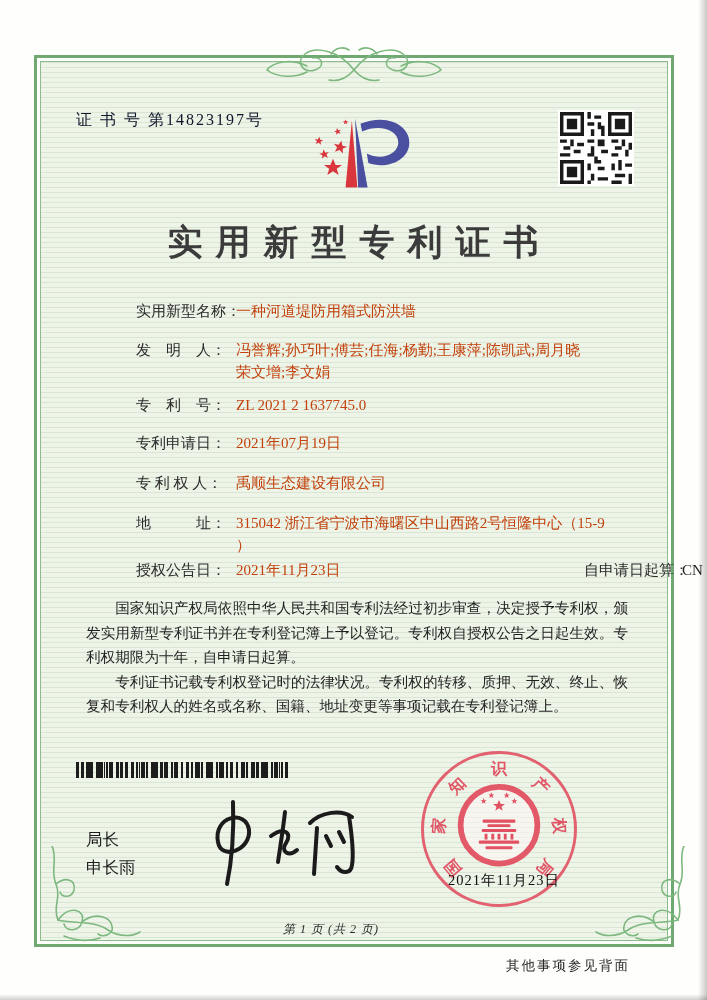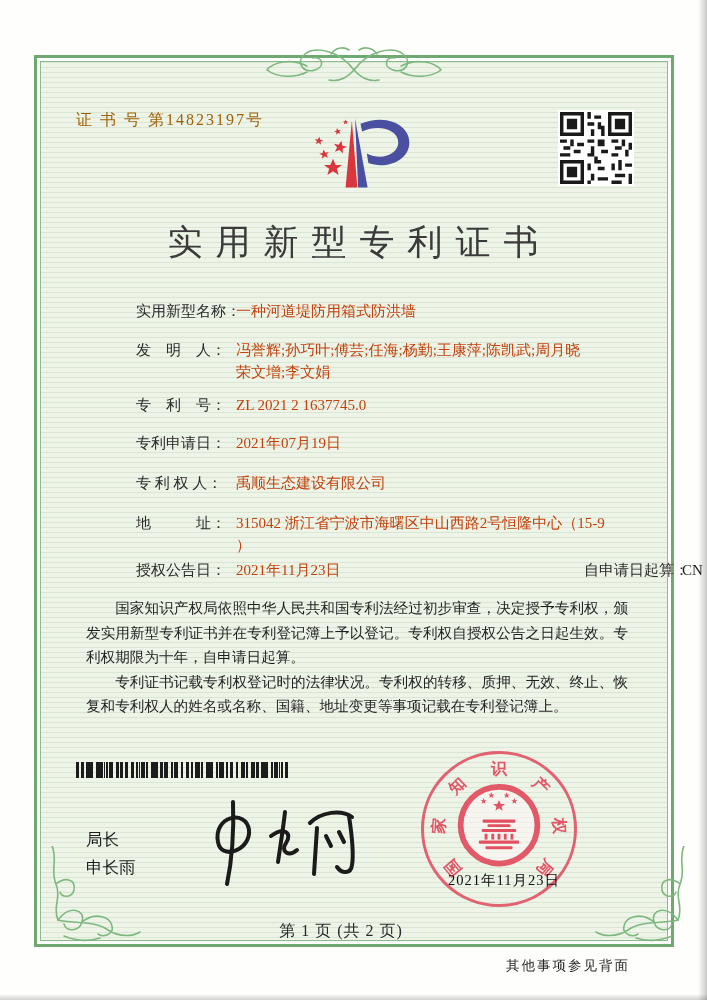--- a/index.html
+++ b/index.html
@@ -7,25 +7,25 @@
         font-family:"Liberation Serif","DejaVu Serif",serif;color:#222;}
   .scan-edge-right{position:absolute;top:0;right:0;width:9px;height:100%;
         background:linear-gradient(90deg,rgba(0,0,0,0) 0%,rgba(0,0,0,.14) 70%,rgba(0,0,0,.22) 100%);}
   .scan-edge-bottom{position:absolute;left:0;bottom:0;width:100%;height:6px;
         background:linear-gradient(180deg,rgba(0,0,0,0),rgba(0,0,0,.18));}
   .frame{position:absolute;left:40px;top:61px;width:626px;height:878px;
         background:#eef4e8;
         background-image:repeating-linear-gradient(180deg,rgba(140,180,140,.22) 0 1px,rgba(255,255,255,0) 1px 5px);
         border:1px solid #8cbb8c;outline:3px solid #6fa871;outline-offset:3px;}
   .ornament{position:absolute;pointer-events:none;}
-  .cert-no{position:absolute;left:76px;top:110px;font-size:16px;letter-spacing:2px;color:#a16207;}
+  .cert-no{position:absolute;left:76px;top:110px;font-size:16px;letter-spacing:2px;color:#0f172a;}
   .logo{position:absolute;left:296px;top:104px;}
   .qr{position:absolute;left:558px;top:110px;background:#fff;padding:2px;}
   .title{position:absolute;left:40px;top:219px;width:626px;text-align:center;
-        font-size:35px;letter-spacing:13px;color:#3b3b3b;font-weight:400;text-indent:13px;}
+        font-size:35px;letter-spacing:13px;color:#3b3b3b;font-weight:700;text-indent:13px;}
   .row{position:absolute;left:88px;font-size:15px;line-height:22px;white-space:nowrap;}
   .row .lbl{display:inline-block;width:100px;vertical-align:top;color:#2a2a2a;margin-left:48px;}
   .row .val{display:inline-block;vertical-align:top;color:#c2410c;white-space:normal;width:440px;}
   .row .val2{width:300px;}
   .pair2{margin-left:38px;}
   .bodytext{position:absolute;left:86px;top:596px;width:542px;font-size:14.6px;
         line-height:24.5px;color:#1f1f1f;}
   .bodytext p{margin:0;text-indent:2em;text-align:justify;}
   .barcode{position:absolute;left:76px;top:762px;width:212px;height:16px;
         background-image:
@@ -36,22 +36,22 @@
   .signature{position:absolute;left:188px;top:786px;}
   .seal{position:absolute;left:421px;top:751px;width:156px;height:156px;border-radius:50%;
         border:3.5px solid rgba(224,72,90,.85);box-sizing:border-box;}
   .seal .sc{position:absolute;left:50%;top:50%;width:18px;height:18px;margin:-9px 0 0 -9px;
         text-align:center;font-size:16px;font-weight:bold;color:rgba(224,72,90,.92);
         font-family:"Liberation Sans","DejaVu Sans",sans-serif;
         transform:rotate(var(--a)) translateY(-61px);}
   .emblem{position:absolute;left:50%;top:50%;transform:translate(-50%,-54%);}
   .seal-date{position:absolute;left:421px;top:871px;width:166px;text-align:center;
         font-size:14.5px;letter-spacing:1px;color:#111;}
-  .page-indicator{position:absolute;left:46px;top:921px;width:590px;text-align:center;
-        font-size:16px;color:#2a2a2a;letter-spacing:1px;}
+  .page-indicator{position:absolute;left:36px;top:921px;width:590px;text-align:center;
+        font-size:12px;color:#2a2a2a;letter-spacing:1px;font-style:italic;}
   .back-note{position:absolute;left:40px;top:957px;width:590px;text-align:right;
         font-size:13.5px;color:#1f1f1f;letter-spacing:2px;}
 </style>
 </head>
 <body>
 
 <div class="page">
 
   <div class="frame"></div>
 

